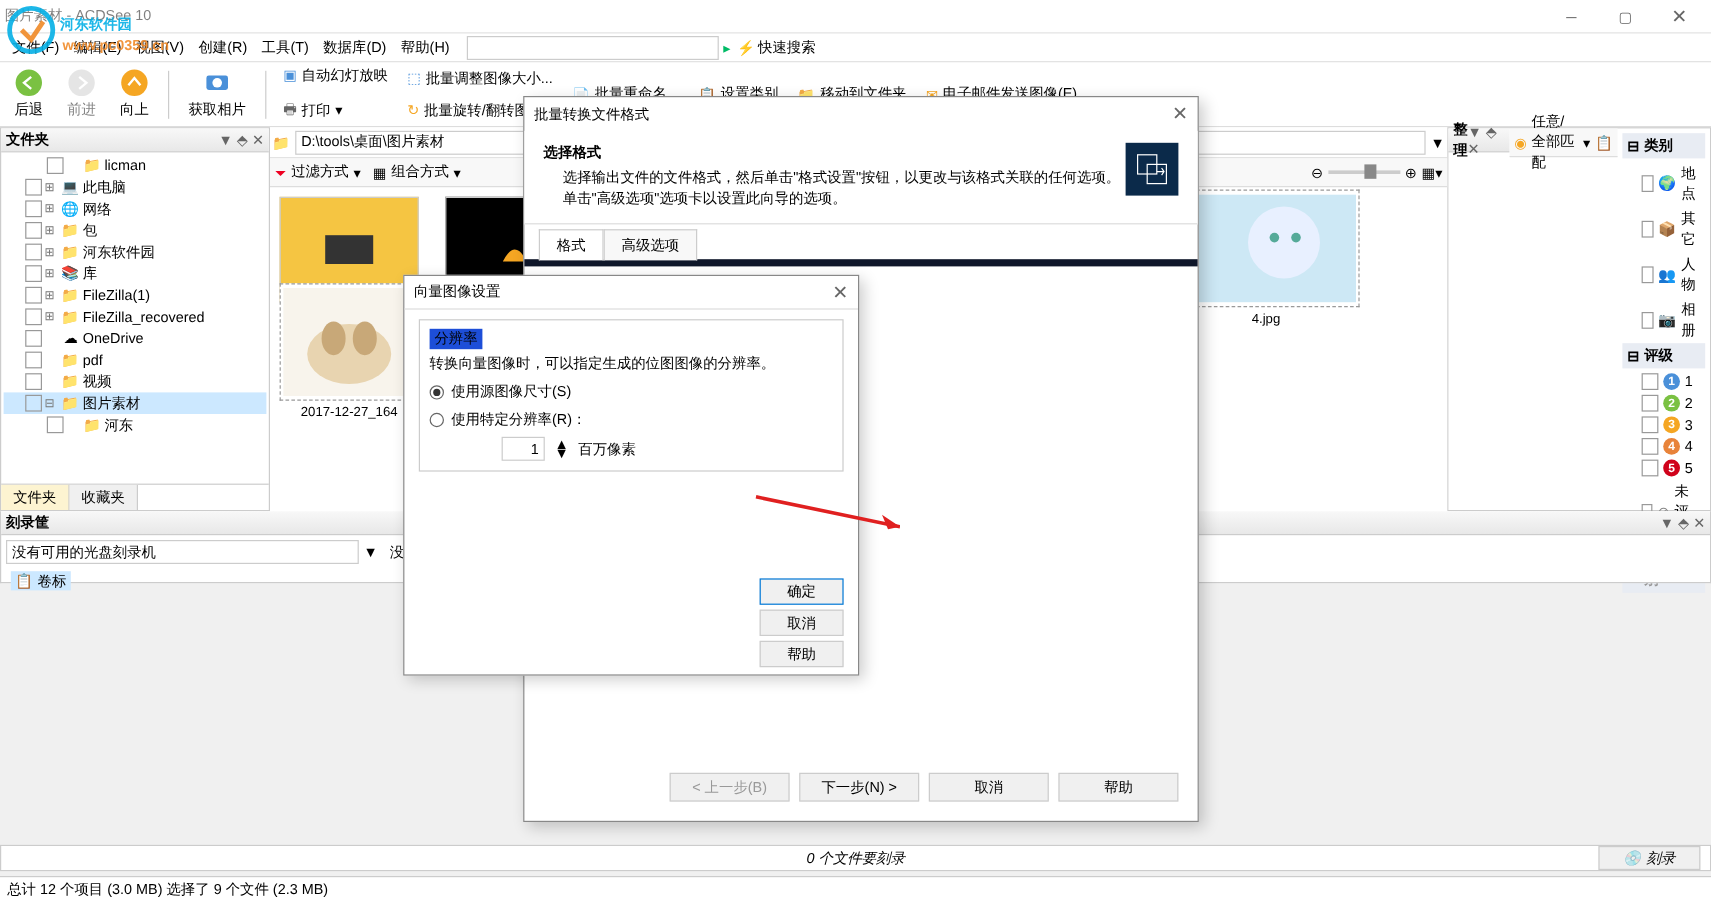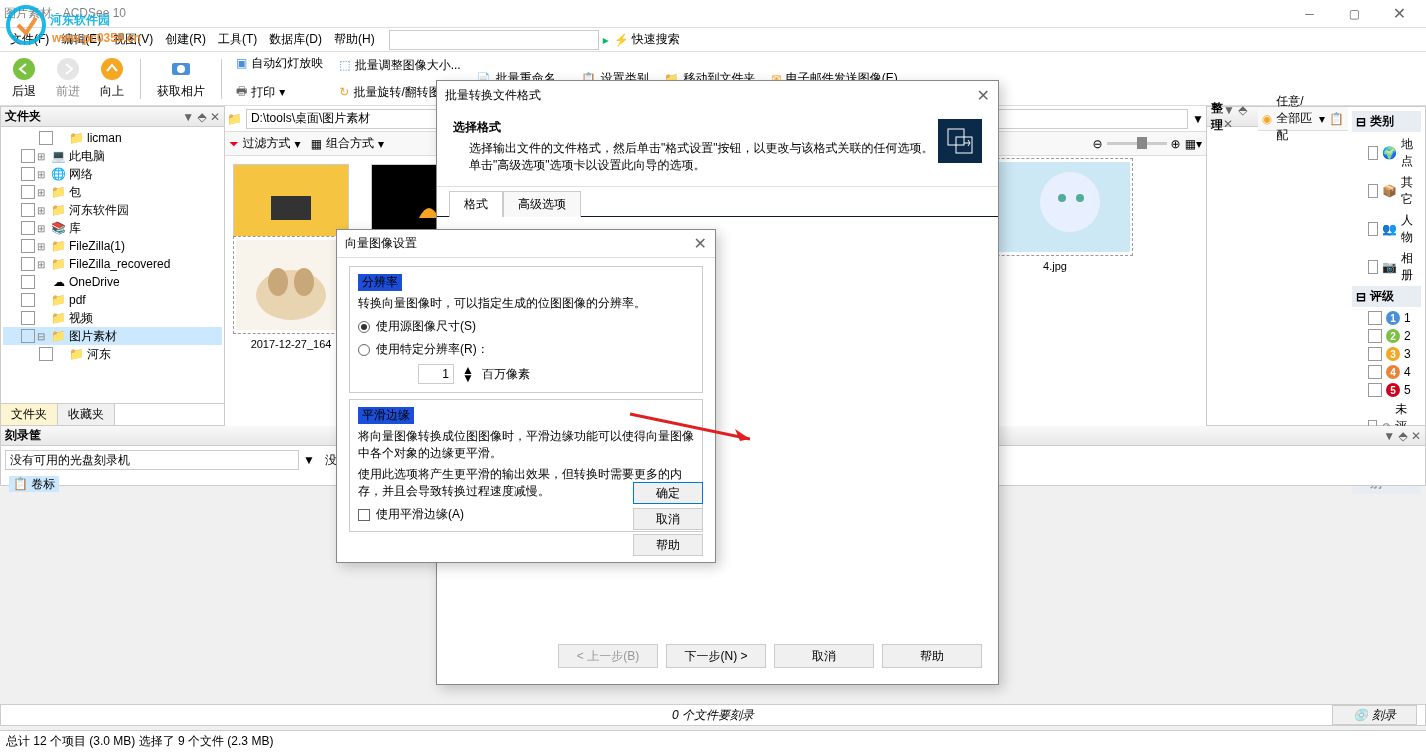--- a/index.html
+++ b/index.html
@@ -72,21 +72,21 @@
     
     
     .dialog { position: absolute; background: #fff; border: 1px solid #888; box-shadow: 4px 4px 12px rgba(0,0,0,0.2); }
     .dialog-title { height: 28px; display: flex; align-items: center; padding: 0 8px; }
     .dialog-title .close { margin-left: auto; font-size: 16px; color: #666; }
     
     .batch-dialog { left: 436px; top: 80px; width: 563px; height: 605px; }
     .batch-header { height: 78px; background: #fff; padding: 10px 16px; display: flex; border-bottom: 1px solid #ddd; }
     .batch-header .txt { flex: 1; }
     .batch-header .big-icon { width: 44px; height: 44px; background: #0b2a4a; display: flex; align-items: center; justify-content: center; }
-    .batch-tabs { display: flex; border-bottom: 1px solid #0f172a; padding-left: 12px; margin-top: 4px; }
+    .batch-tabs { display: flex; border-bottom: 6px solid #0f172a; padding-left: 12px; margin-top: 4px; }
     .batch-tabs .tab { padding: 4px 14px; border: 1px solid #ccc; border-bottom: none; margin-bottom: -1px; background: #f8f8f8; }
     .batch-tabs .tab.active { background: #fff; }
     .batch-body { padding: 176px 16px 10px 16px; }
     .side-btn { width: 124px; height: 22px; border: 1px solid #ccc; background: #f0f0f0; display: flex; align-items: center; justify-content: center; margin-bottom: 4px; margin-left: 312px; }
     .side-btn.disabled { color: #999; }
     .side-btn.highlight { outline: 2px solid #e02020; }
     .batch-footer { position: absolute; bottom: 16px; right: 16px; display: flex; gap: 8px; }
     .batch-footer button { width: 100px; height: 24px; border: 1px solid #ccc; background: #f0f0f0; }
     .batch-footer button.disabled { color: #999; }
     
@@ -542,29 +542,20 @@
         </div>
       <div style="display:flex;align-items:center;gap:8px;">
         <input class="num-input" value="1" style="">
         <span style="display:flex;flex-direction:column;font-size:8px;line-height:8px;">
             <span>▲</span>
             <span>▼</span>
           </span>
         <span>百万像素</span>
       </div>
     </div>
-    <div class="fieldset">
-      <div class="legend">平滑边缘</div>
-      <div style="margin:4px 0;">将向量图像转换成位图图像时，平滑边缘功能可以使得向量图像中各个对象的边缘更平滑。</div>
-      <div>使用此选项将产生更平滑的输出效果，但转换时需要更多的内存，并且会导致转换过程速度减慢。</div>
-      <div class="check-row">
-          <span class="ck"></span>
-          <span>使用平滑边缘(A)</span>
-        </div>
-    </div>
   </div>
   <div class="vector-btns">
     <button class="primary">确定</button>
     <button>取消</button>
     <button>帮助</button>
   </div>
 </div>
 
 <svg class="red-arrow">
   <defs>

